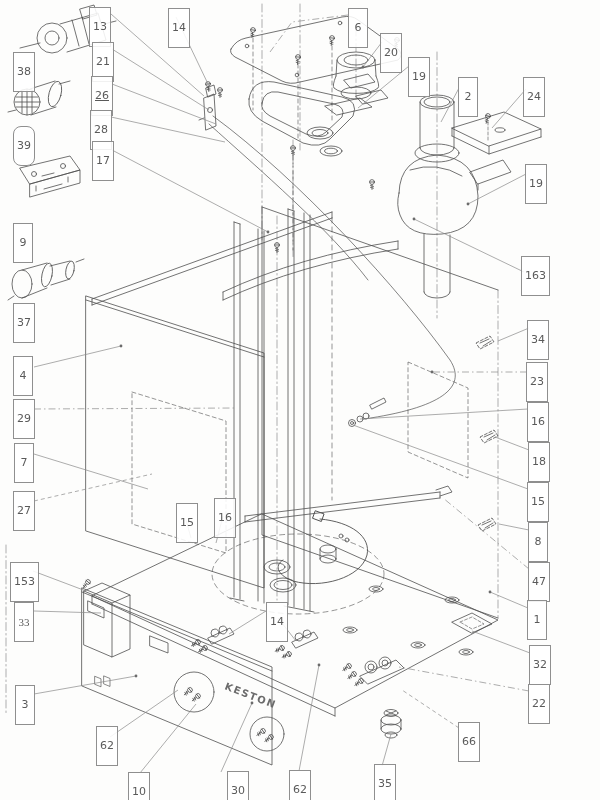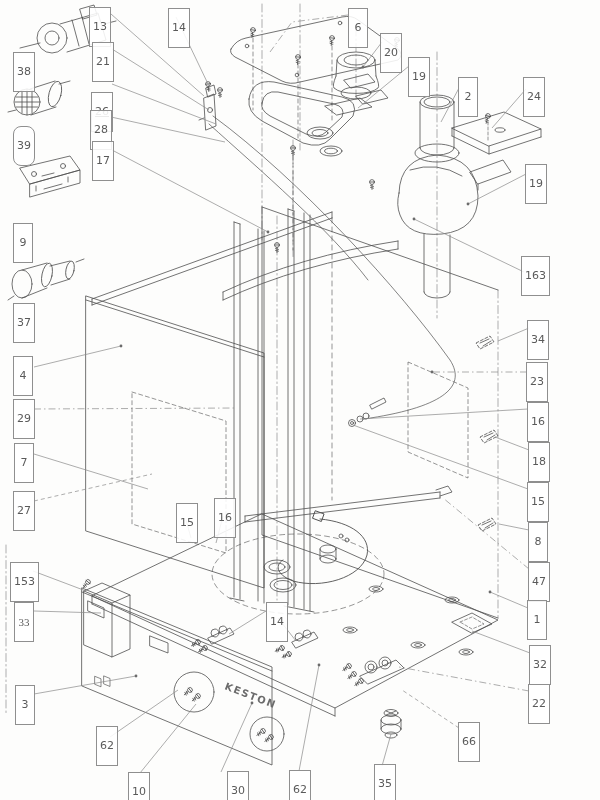--- a/index.html
+++ b/index.html
@@ -391,21 +391,21 @@
       <div class="callout" style="left: 13px; top: 303px;">37</div>
       <div class="callout" style="left: 13px; top: 356px;">4</div>
       <div class="callout" style="left: 13px; top: 399px;">29</div>
       <div class="callout" style="left: 14px; top: 443px;">7</div>
       <div class="callout" style="left: 13px; top: 491px;">27</div>
       <div class="callout" style="left: 10px; top: 562px;">153</div>
       <div class="callout" style="left: 14px; top: 602px; font-family: Liberation Serif, serif;">33</div>
       <div class="callout" style="left: 15px; top: 685px;">3</div>
       <div class="callout" style="left: 89px; top: 7px;">13</div>
       <div class="callout" style="left: 92px; top: 42px;">21</div>
-      <div class="callout" style="left: 91px; top: 92px; text-decoration: underline;">26</div>
+      <div class="callout" style="left: 91px; top: 76px; text-decoration: underline;">26</div>
       <div class="callout" style="left: 90px; top: 110px;">28</div>
       <div class="callout" style="left: 92px; top: 141px;">17</div>
       <div class="callout" style="left: 168px; top: 8px;">14</div>
       <div class="callout" style="left: 348px; top: 8px;">6</div>
       <div class="callout" style="left: 380px; top: 33px;">20</div>
       <div class="callout" style="left: 408px; top: 57px;">19</div>
       <div class="callout" style="left: 458px; top: 77px;">2</div>
       <div class="callout" style="left: 523px; top: 77px;">24</div>
       <div class="callout" style="left: 525px; top: 164px;">19</div>
       <div class="callout" style="left: 521px; top: 256px;">163</div>

